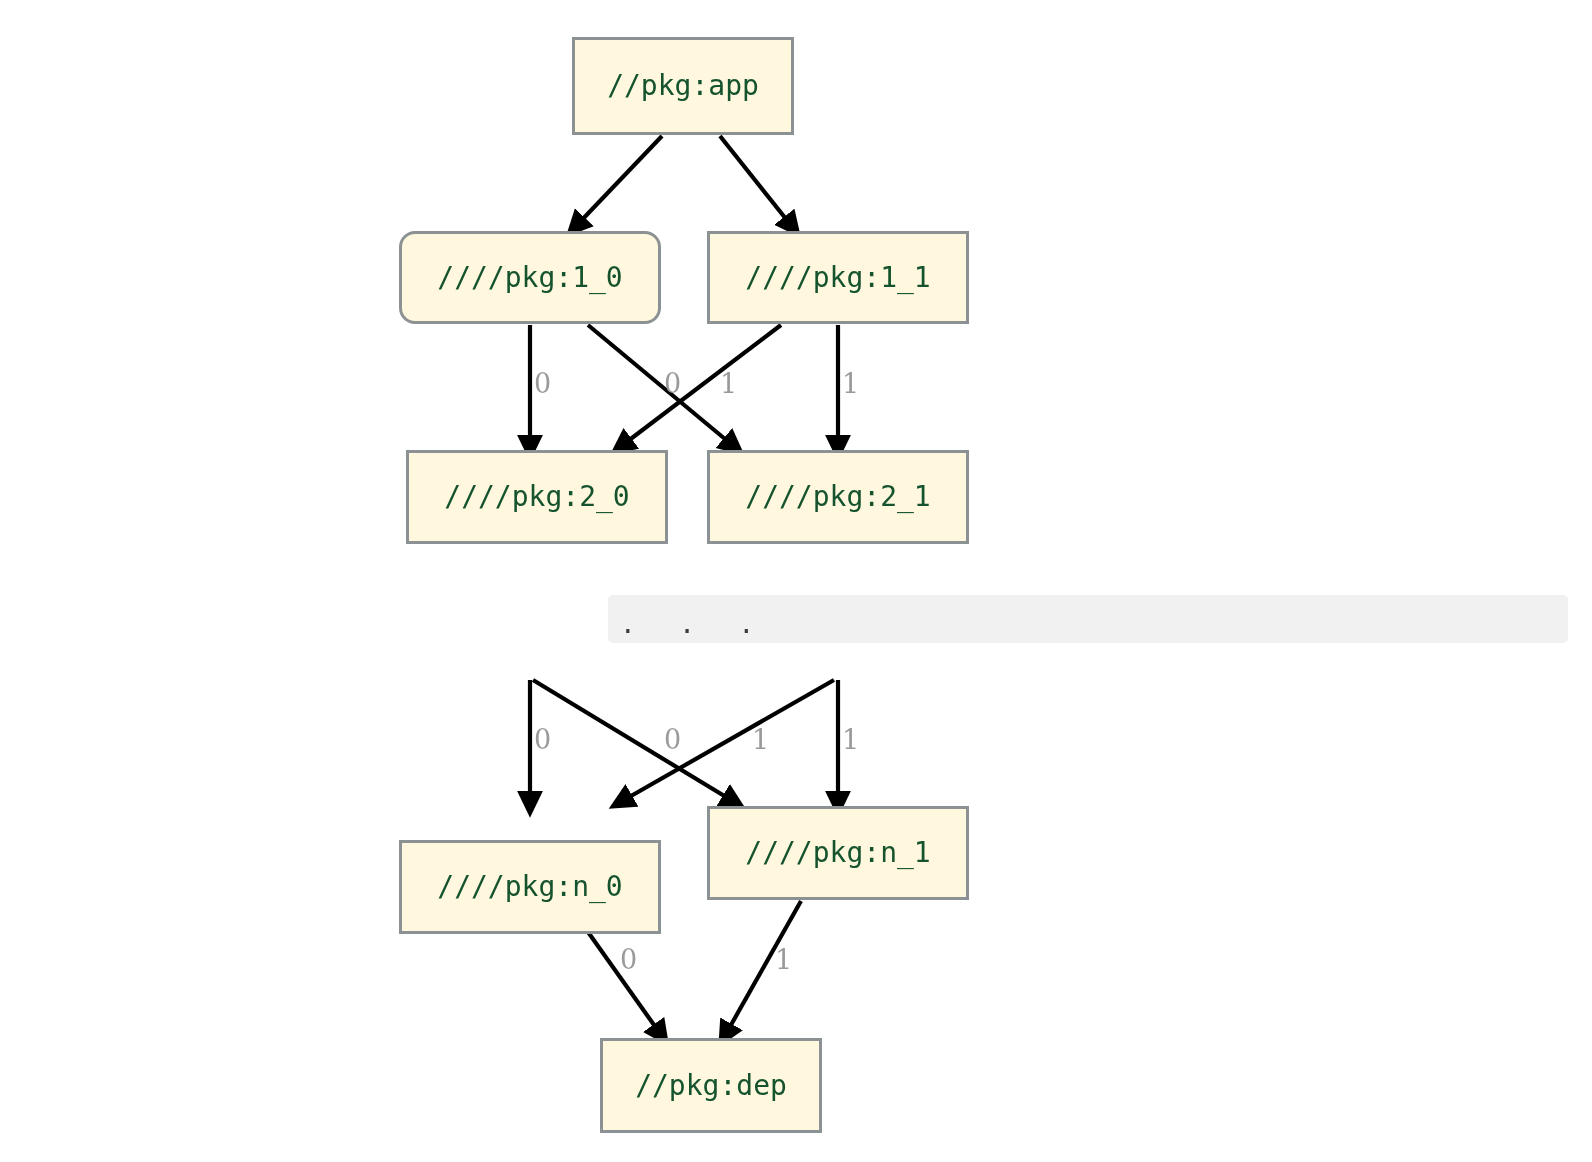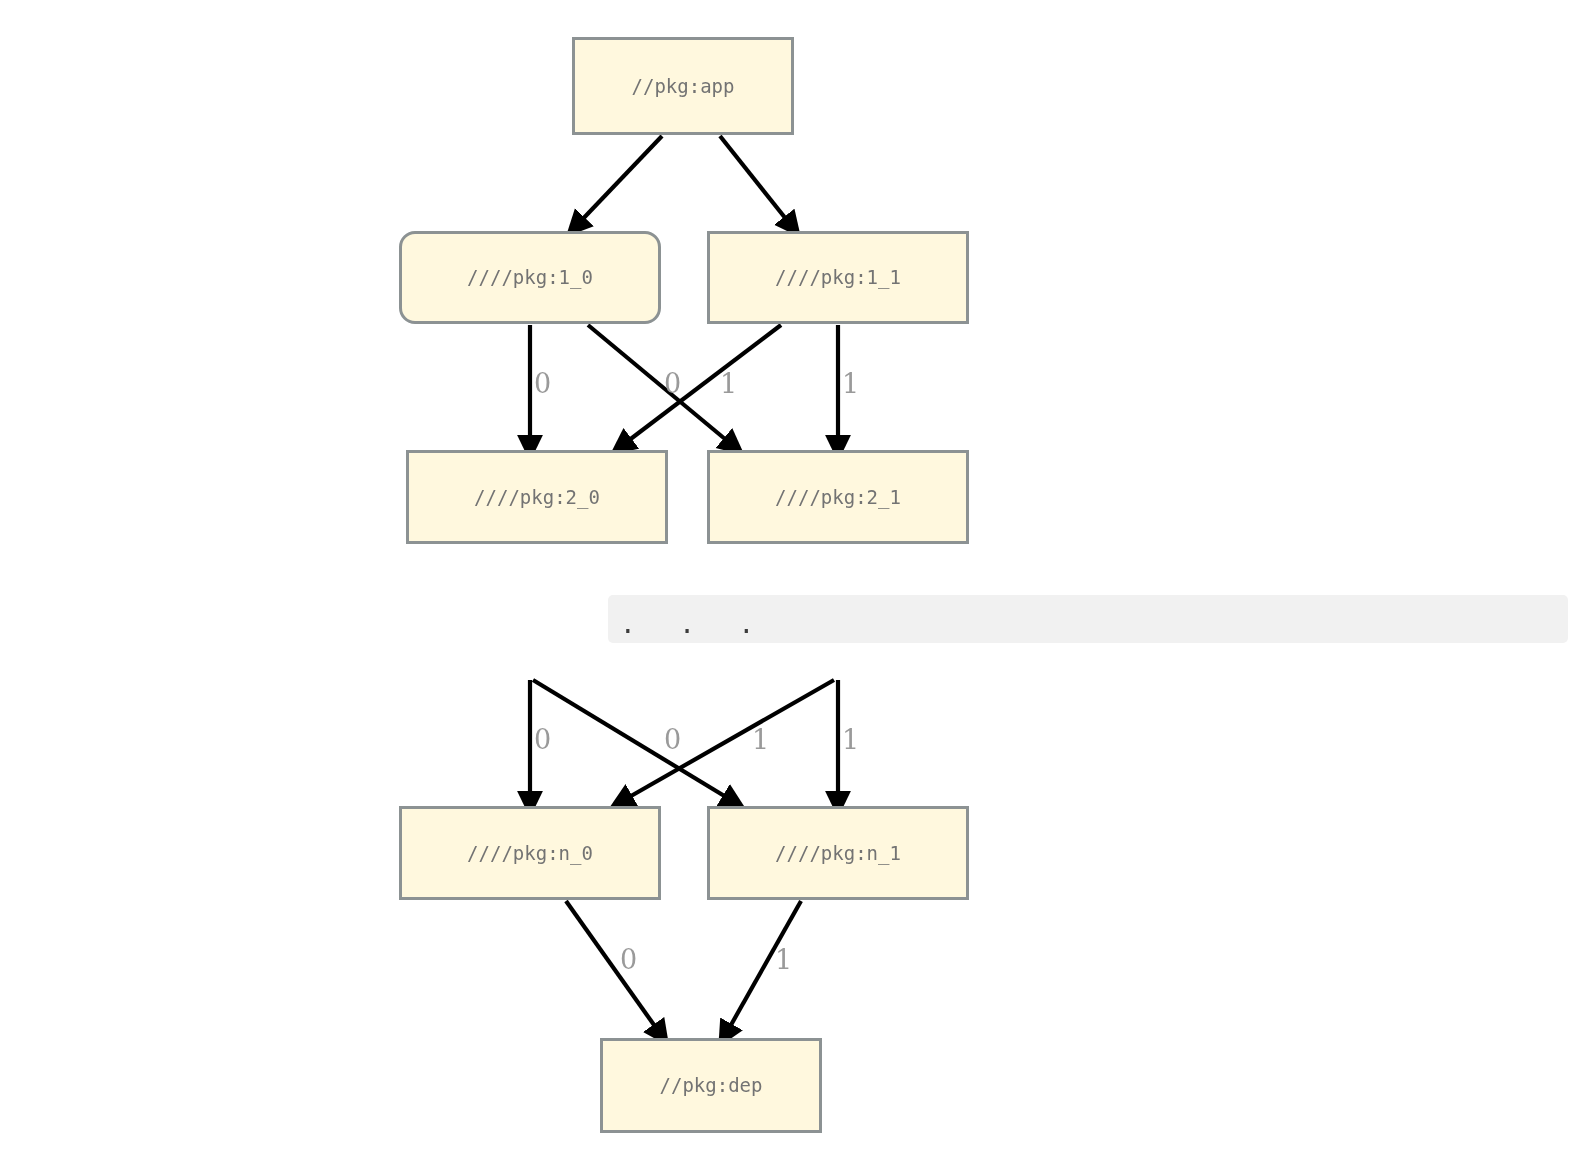--- a/index.html
+++ b/index.html
@@ -29,22 +29,22 @@
     position: absolute;
     box-sizing: border-box;
     background: #FFF8DE;
     border: 3px solid #8C9293;
     display: flex;
     align-items: center;
     justify-content: center;
   }
   .node-label {
     font-family: "DejaVu Sans Mono", "Liberation Mono", monospace;
-    font-size: 19px;
-    color: #737373;
+    font-size: 28px;
+    color: #14532d;
     letter-spacing: 0px;
     white-space: nowrap;
     line-height: 1;
   }
   .ellipsis-band {
     position: absolute;
     box-sizing: border-box;
     background: #F1F1F1;
     border-radius: 5px;
     display: flex;
@@ -105,21 +105,21 @@
   </div>
   <div class="node-box" style="left: 707px; top: 231px; width: 262px; height: 93px; background: rgb(255, 248, 222); border-color: rgb(140, 146, 147);">
     <span class="node-label">////pkg:1_1</span>
   </div>
   <div class="node-box" style="left: 406px; top: 450px; width: 262px; height: 94px; background: rgb(255, 248, 222); border-color: rgb(140, 146, 147);">
     <span class="node-label">////pkg:2_0</span>
   </div>
   <div class="node-box" style="left: 707px; top: 450px; width: 262px; height: 94px; background: rgb(255, 248, 222); border-color: rgb(140, 146, 147);">
     <span class="node-label">////pkg:2_1</span>
   </div>
-  <div class="node-box" style="left: 399px; top: 806px; width: 262px; height: 94px; background: rgb(255, 248, 222); border-color: rgb(140, 146, 147);">
+  <div class="node-box" style="left: 399px; top: 840px; width: 262px; height: 94px; background: rgb(255, 248, 222); border-color: rgb(140, 146, 147);">
     <span class="node-label">////pkg:n_0</span>
   </div>
   <div class="node-box" style="left: 707px; top: 806px; width: 262px; height: 94px; background: rgb(255, 248, 222); border-color: rgb(140, 146, 147);">
     <span class="node-label">////pkg:n_1</span>
   </div>
   <div class="node-box" style="left: 600px; top: 1038px; width: 222px; height: 95px; background: rgb(255, 248, 222); border-color: rgb(140, 146, 147);">
     <span class="node-label">//pkg:dep</span>
   </div>
 
   <div class="ellipsis-band" style="left: 608px; top: 595px; width: 960px; height: 48px; background: rgb(241, 241, 241);">

